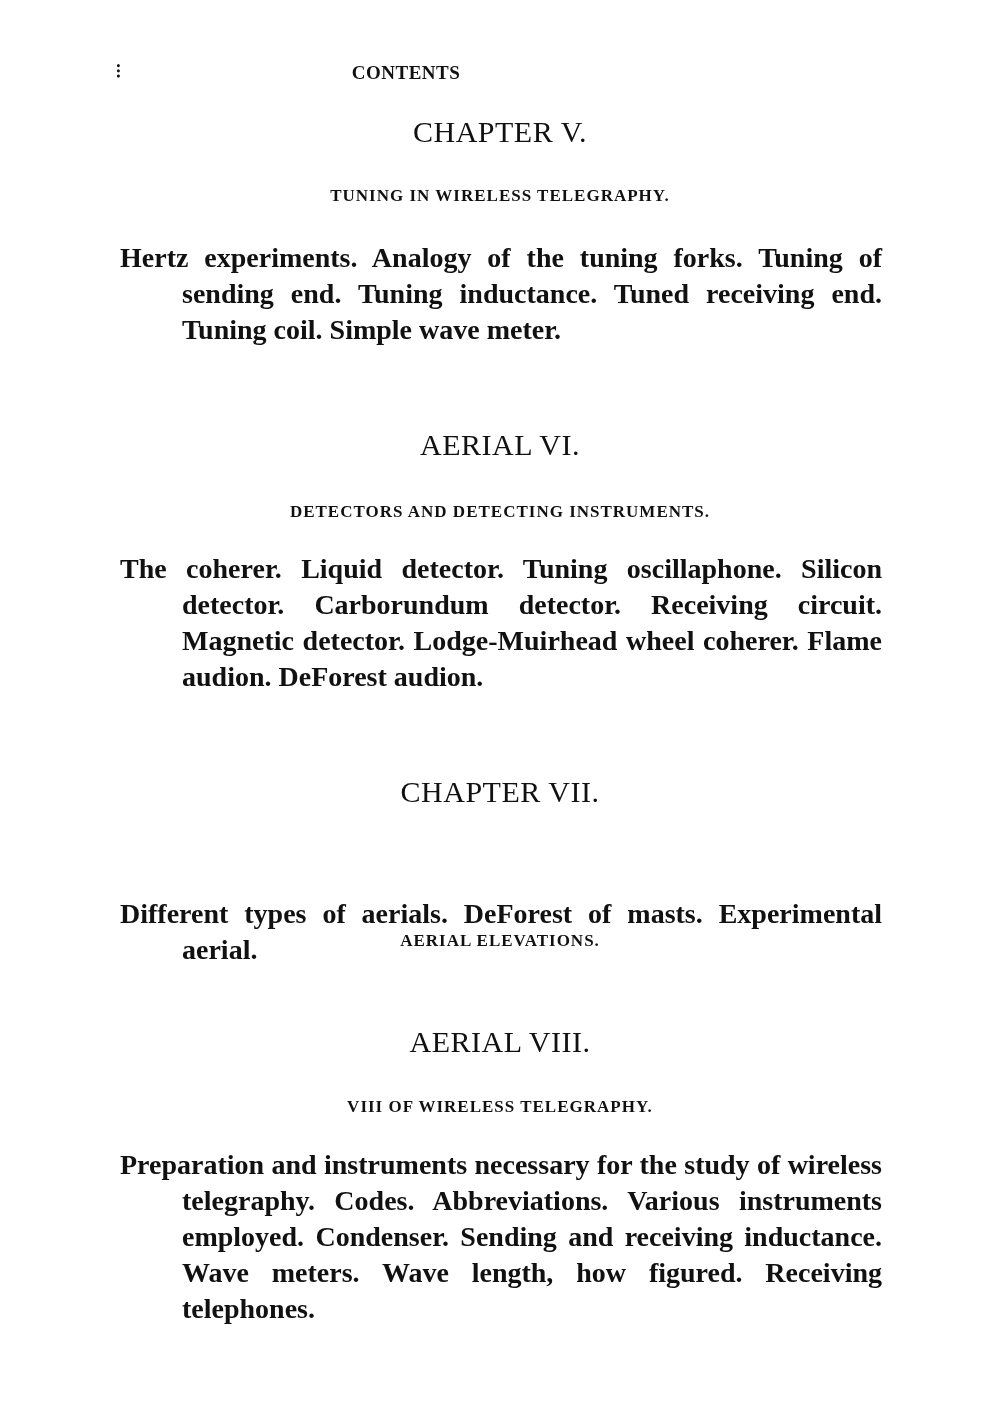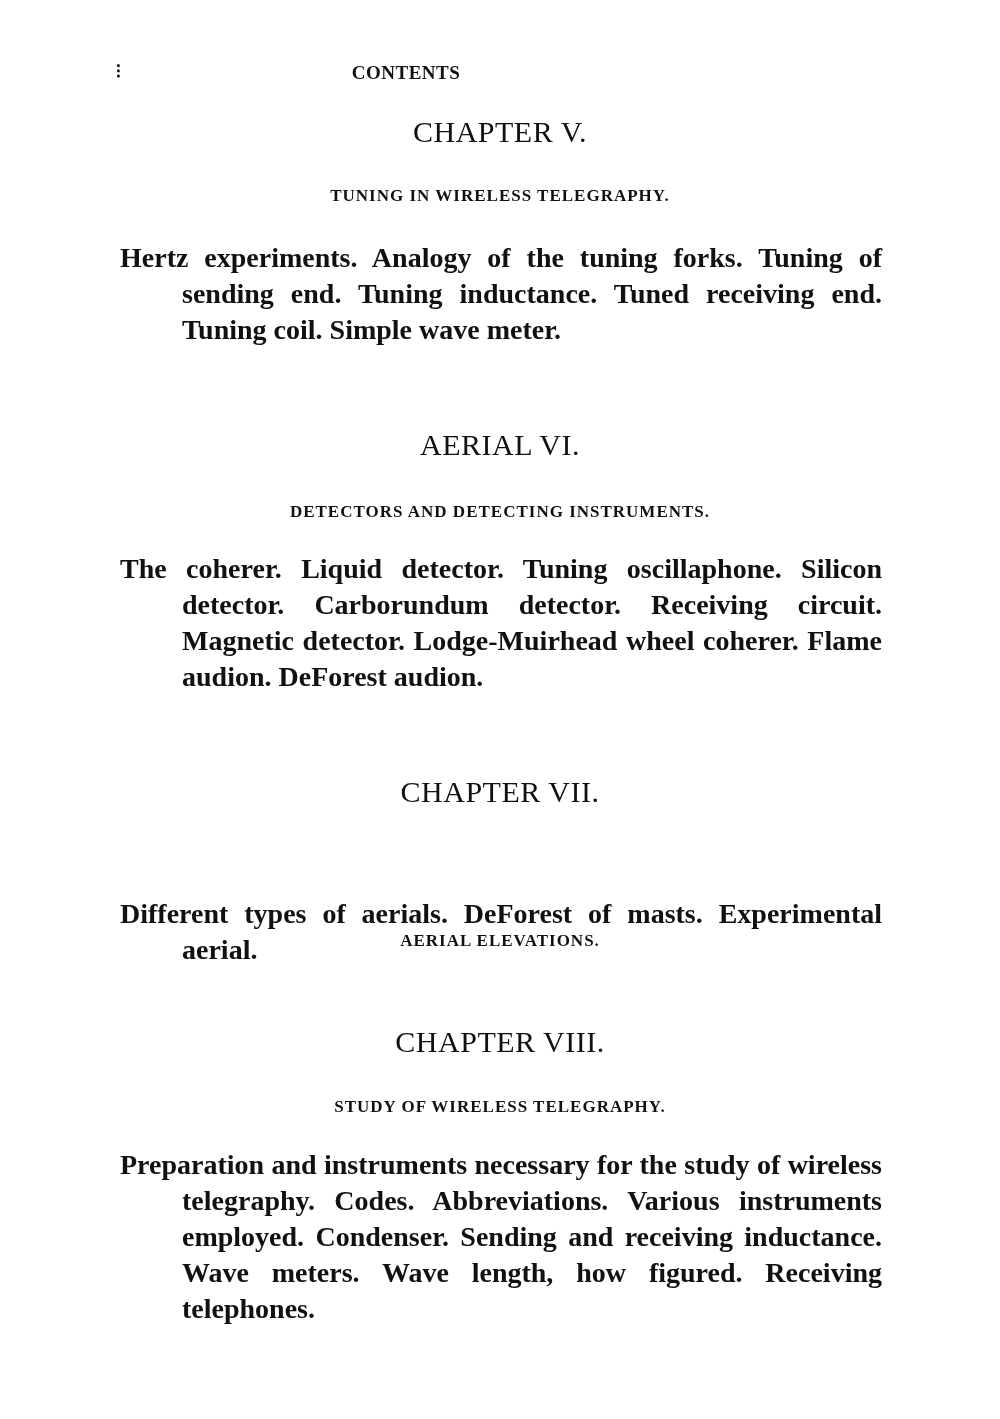--- a/index.html
+++ b/index.html
@@ -45,16 +45,16 @@
   <div class="chapter-body" style="top:551px;">The coherer. Liquid detector. Tuning oscillaphone. Silicon detector. Carborundum detector. Receiving circuit. Magnetic detector. Lodge-Muirhead wheel coherer. Flame audion. DeForest audion.</div>
 </section>
 
 <section>
   <div class="chapter-title" style="top:775px;">CHAPTER VII.</div>
   <div class="chapter-sub" style="top:887px;margin-top:44px;">AERIAL ELEVATIONS.</div>
   <div class="chapter-body" style="top:896px;">Different types of aerials. DeForest of masts. Experimental aerial.</div>
 </section>
 
 <section>
-  <div class="chapter-title" style="top:1025px;">CHAPTER VIII.</div>
-  <div class="chapter-sub" style="top:1097px;">STUDY OF WIRELESS TELEGRAPHY.</div>
+  <div class="chapter-title" style="top:1025px;">AERIAL VIII.</div>
+  <div class="chapter-sub" style="top:1097px;">VIII OF WIRELESS TELEGRAPHY.</div>
   <div class="chapter-body" style="top:1147px;">Preparation and instruments necessary for the study of wireless telegraphy. Codes. Abbreviations. Various instruments employed. Condenser. Sending and receiving inductance. Wave meters. Wave length, how figured. Receiving telephones.</div>
 </section>
 
 </body></html>

